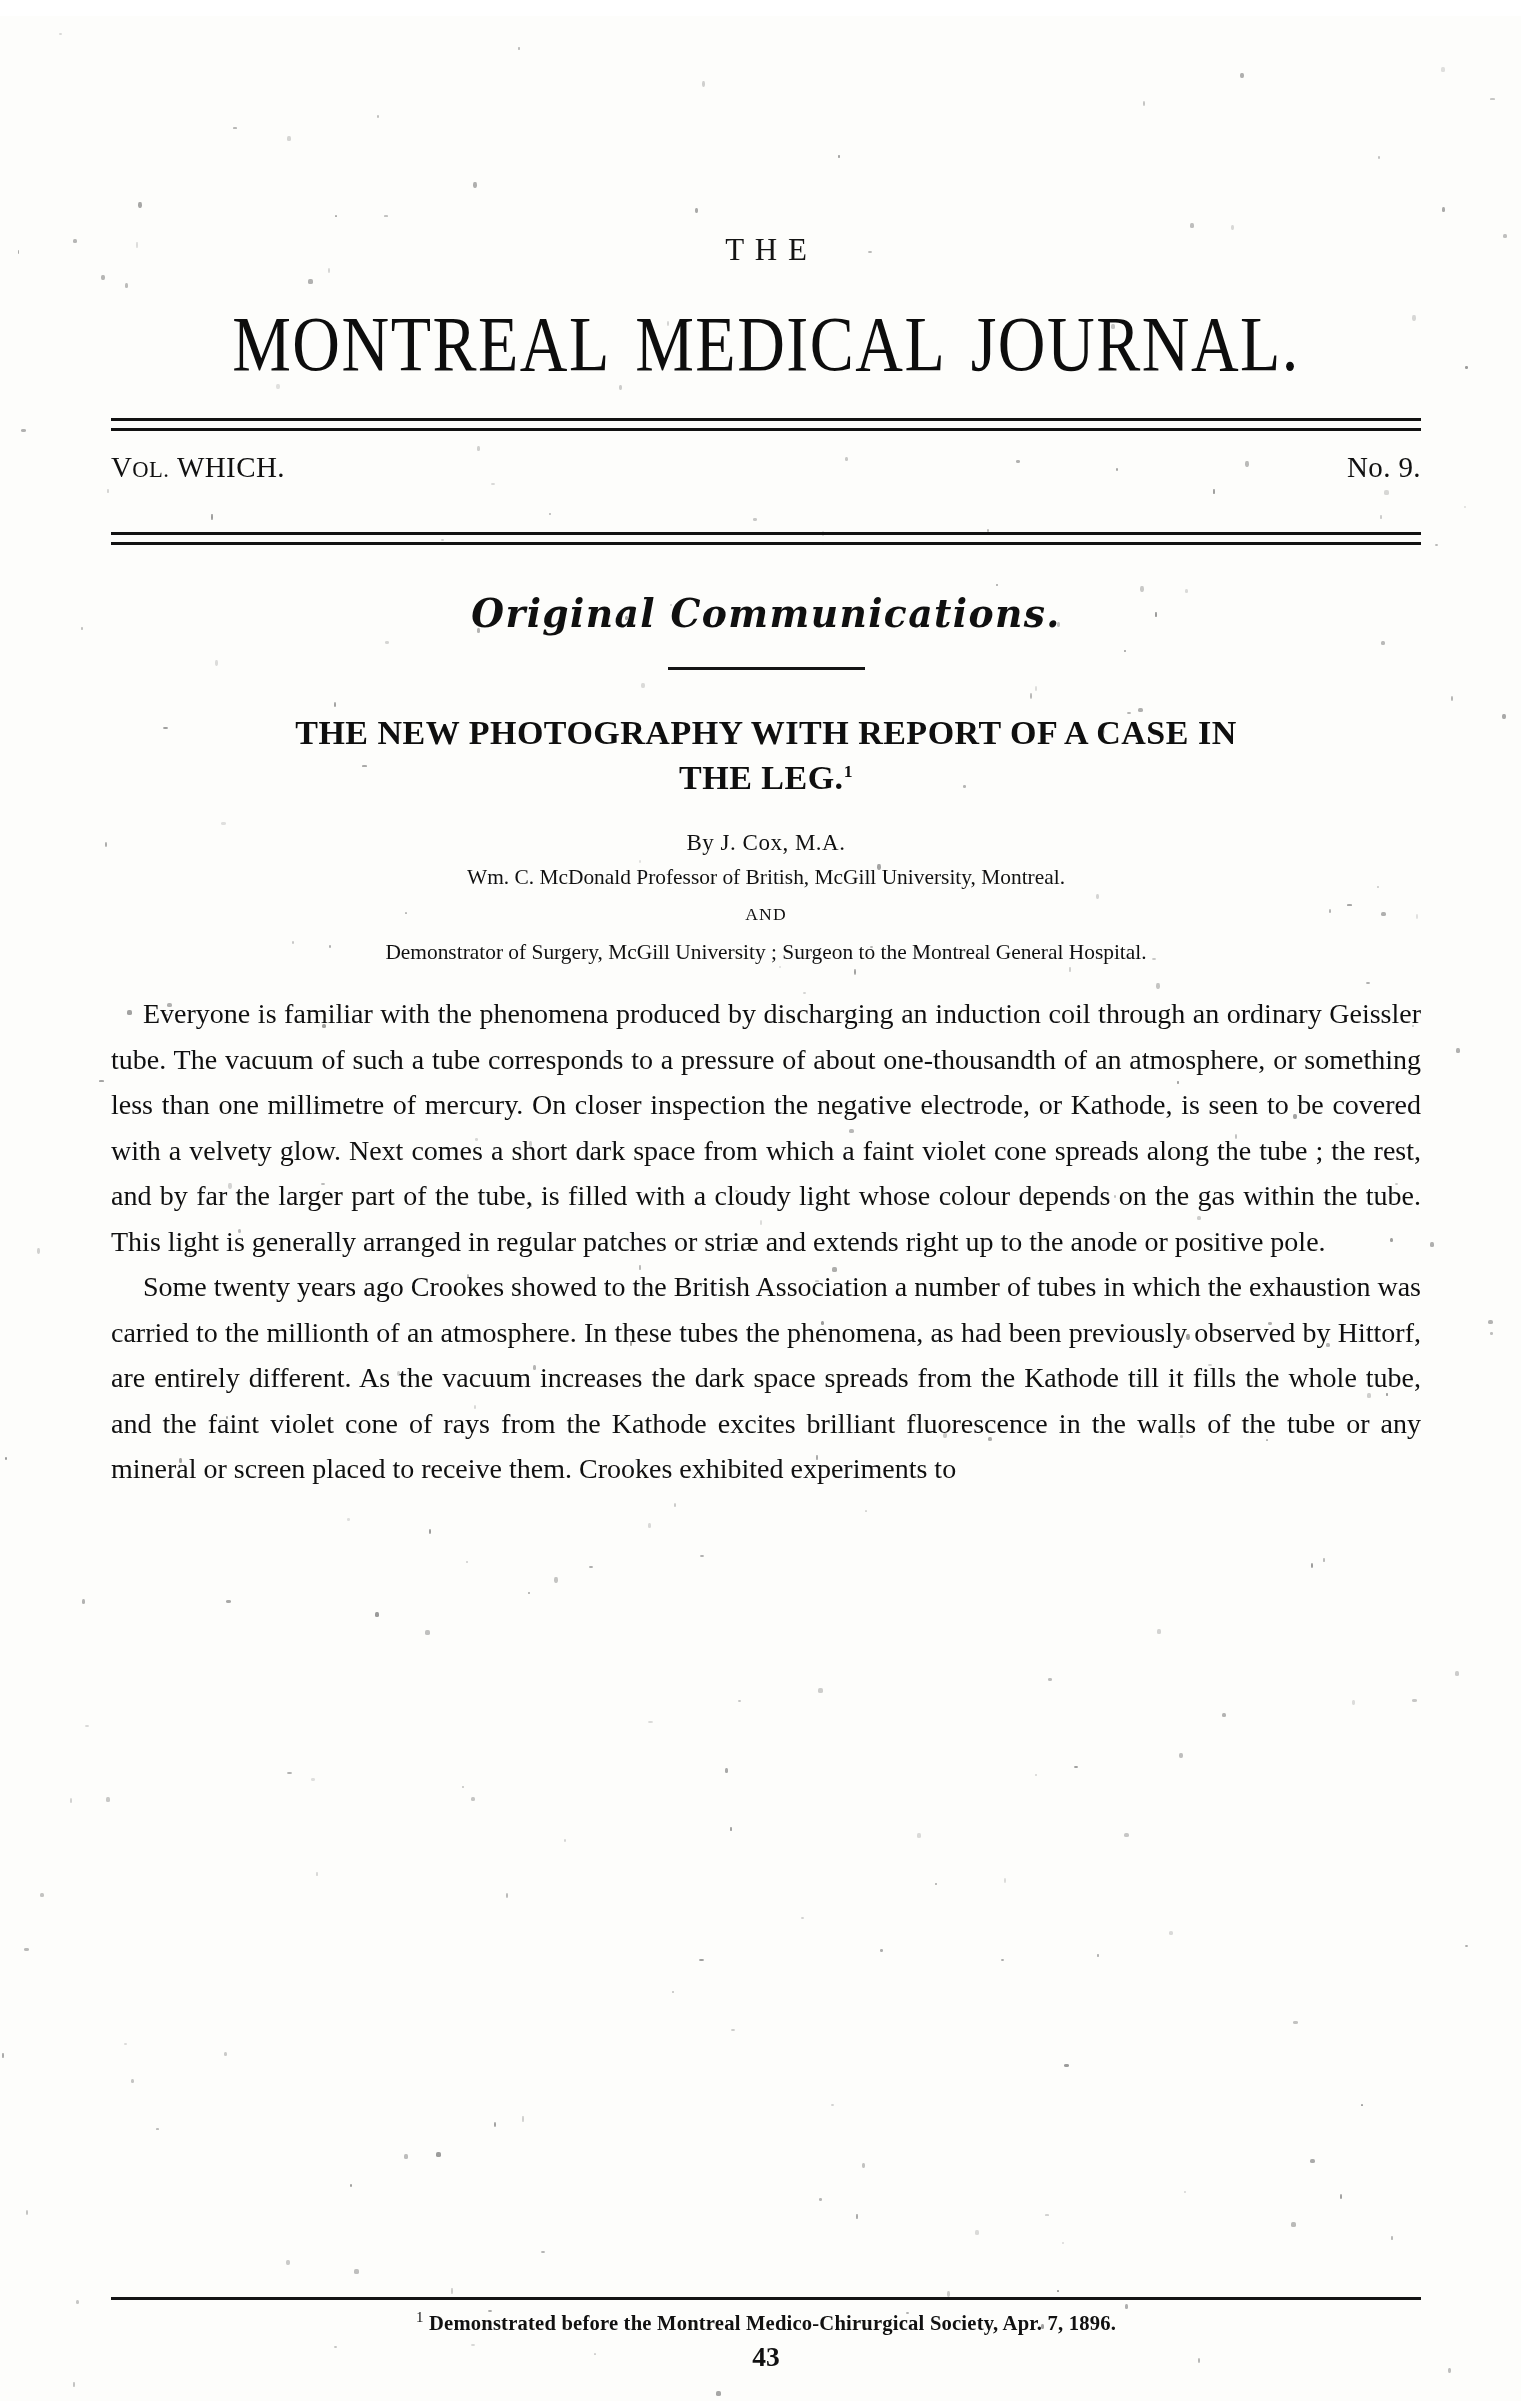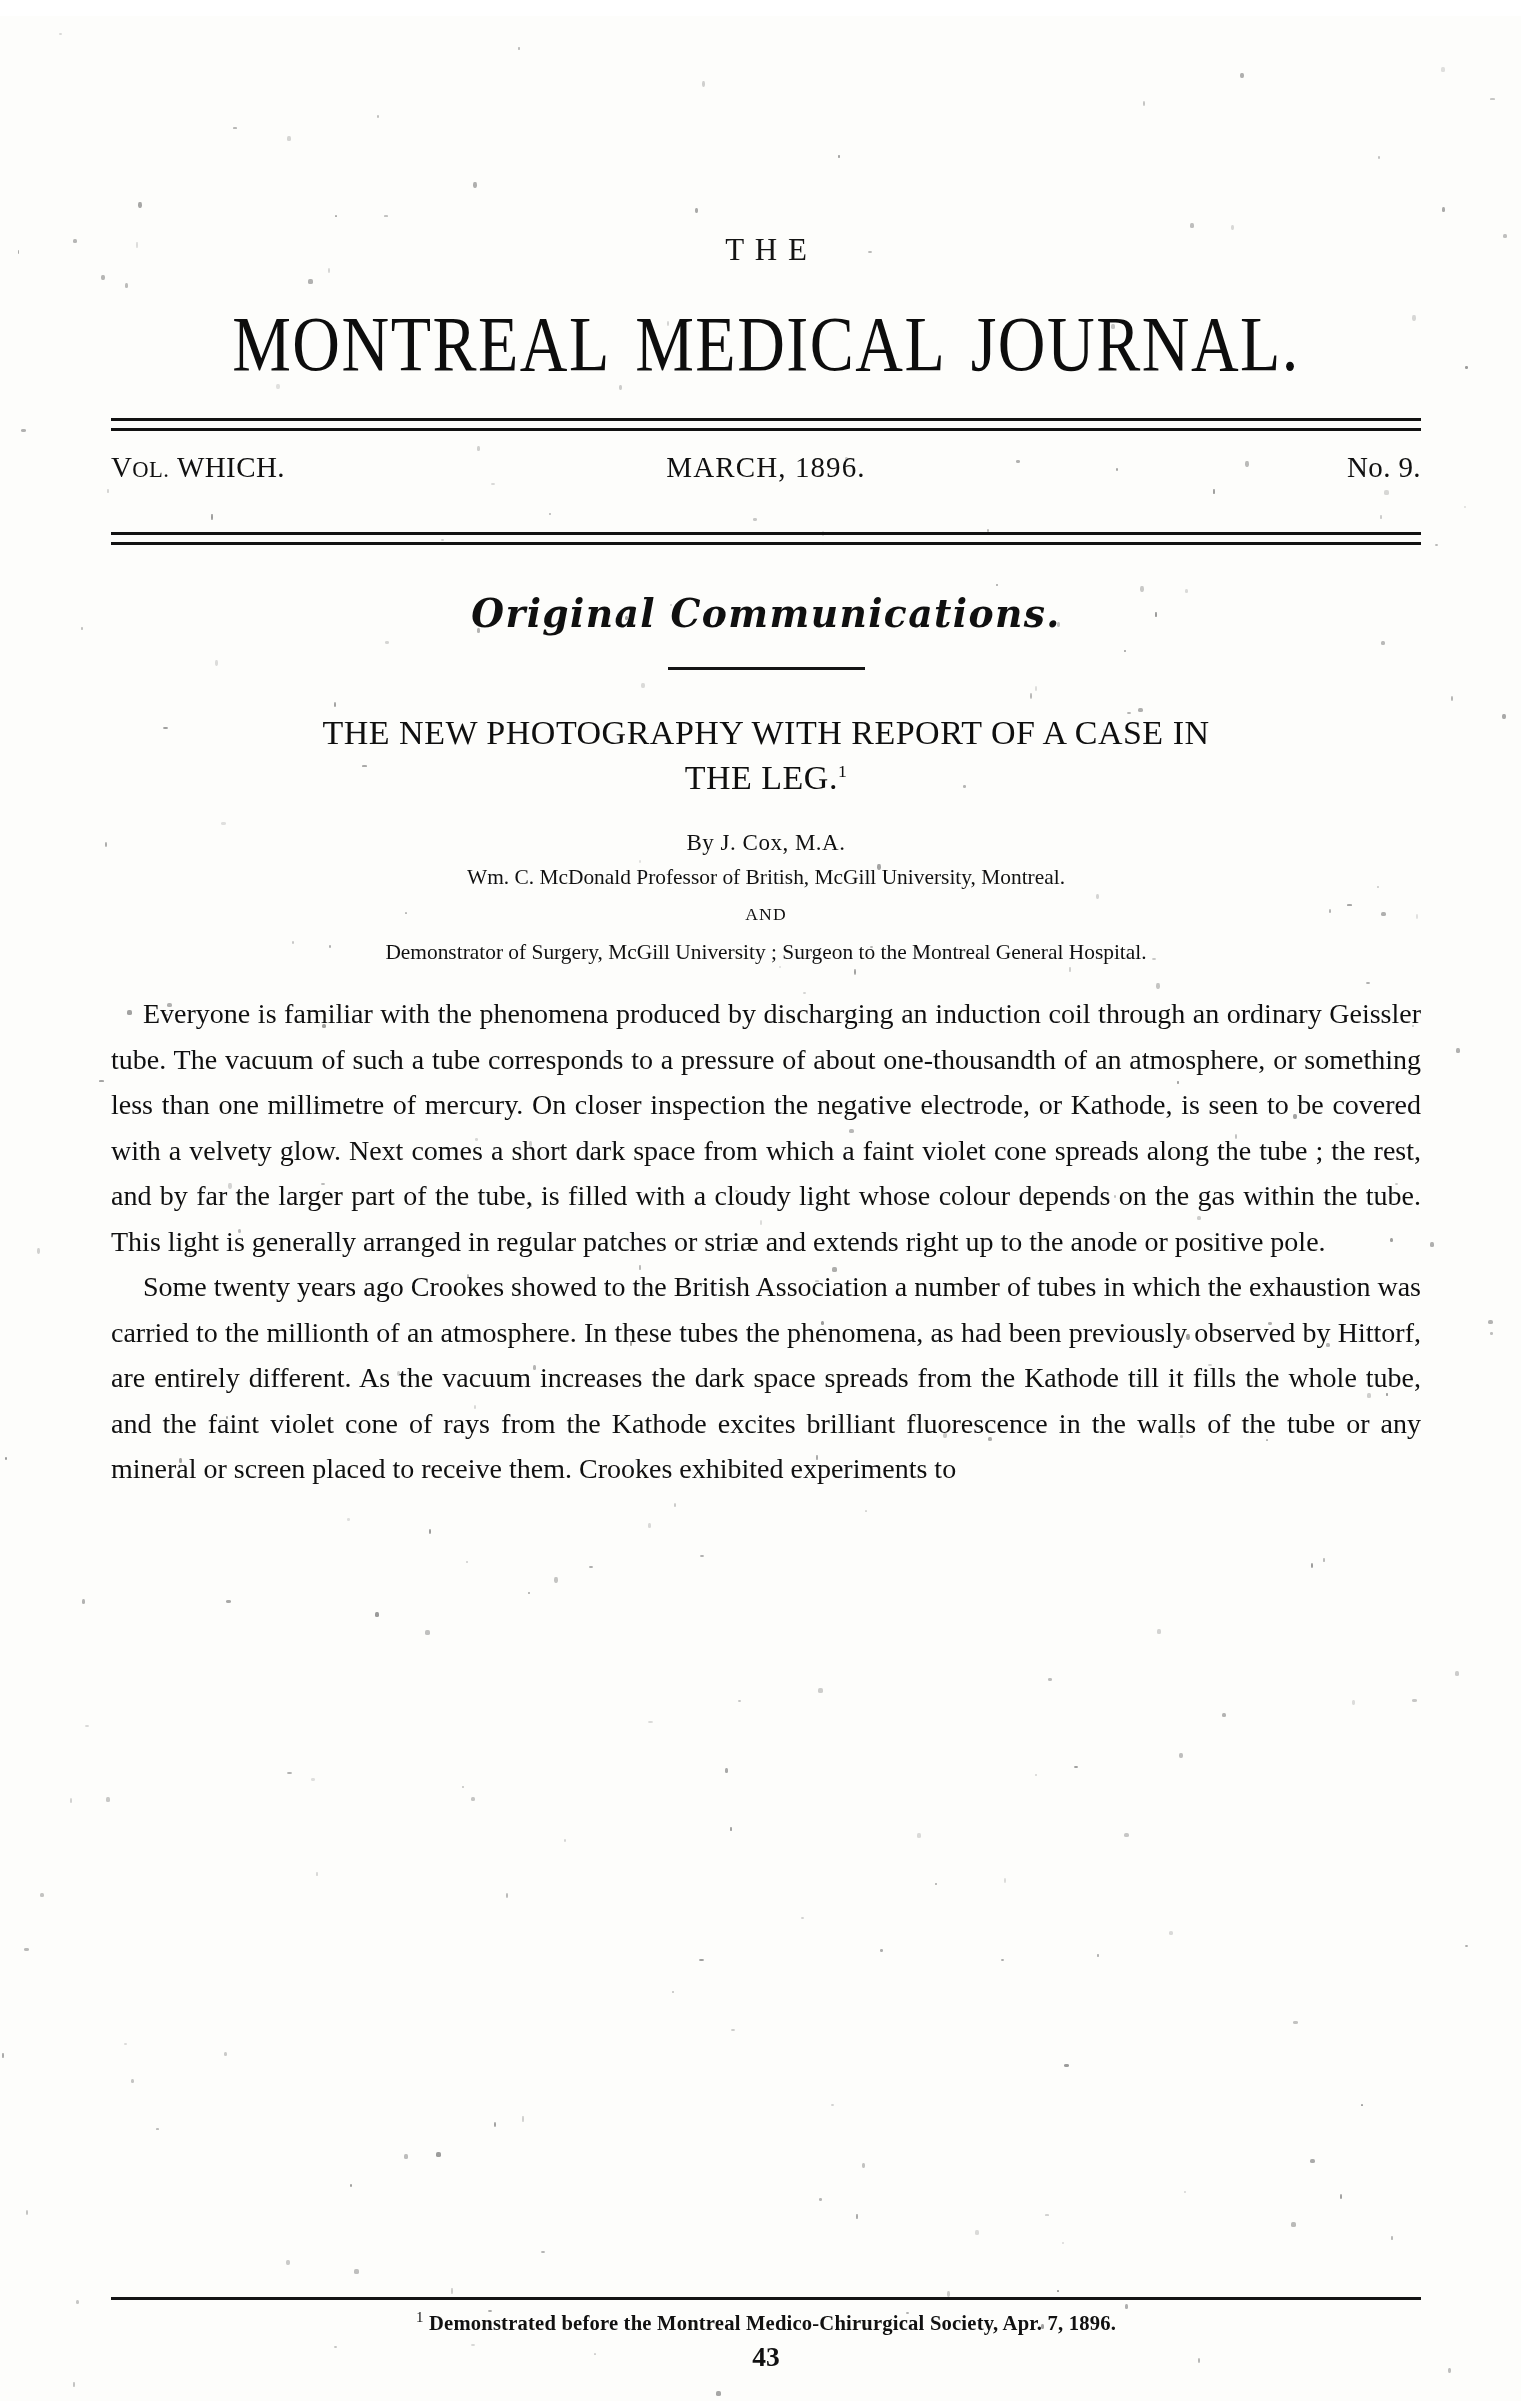--- a/index.html
+++ b/index.html
@@ -111,21 +111,21 @@
 
   
   .article-title {
     text-align: center;
     margin-top: 40px;
     font-size: 34px;
     line-height: 1.33;
     letter-spacing: 0.5px;
     color: #0f0f0f;
   }
-  .article-title .ln { display: block; white-space: nowrap; }
+  .article-title .ln { display: block; white-space: nowrap; font-weight: bold; }
   .article-title sup { font-size: .52em; vertical-align: super; }
 
   
   .byline {
     text-align: center;
     margin-top: 26px;
     font-size: 23px;
     line-height: 1.52;
   }
   .byline .author-name { letter-spacing: 0.5px; }
@@ -457,21 +457,20 @@
     <div class="the-line">THE</div>
 
     <div class="journal-title">
       <span class="w">MONTREAL</span><span class="w">MEDICAL</span><span class="w">JOURNAL.</span>
     </div>
 
     <div class="rule-double"></div>
 
     <div class="volume-row">
       <span class="vol"><span>V</span><span class="sc">OL.</span>&nbsp;<span>WHICH.</span></span>
-      <span class="date">MARCH, 1896.</span>
       <span class="no">No. 9.</span>
     </div>
 
     <div class="rule-double lower"></div>
 
     <div class="section-heading">Original Communications.</div>
     <div class="rule-short"></div>
 
     <div class="article-title">
       <span class="ln">THE  NEW  PHOTOGRAPHY  WITH  REPORT  OF  A  CASE  IN</span>

